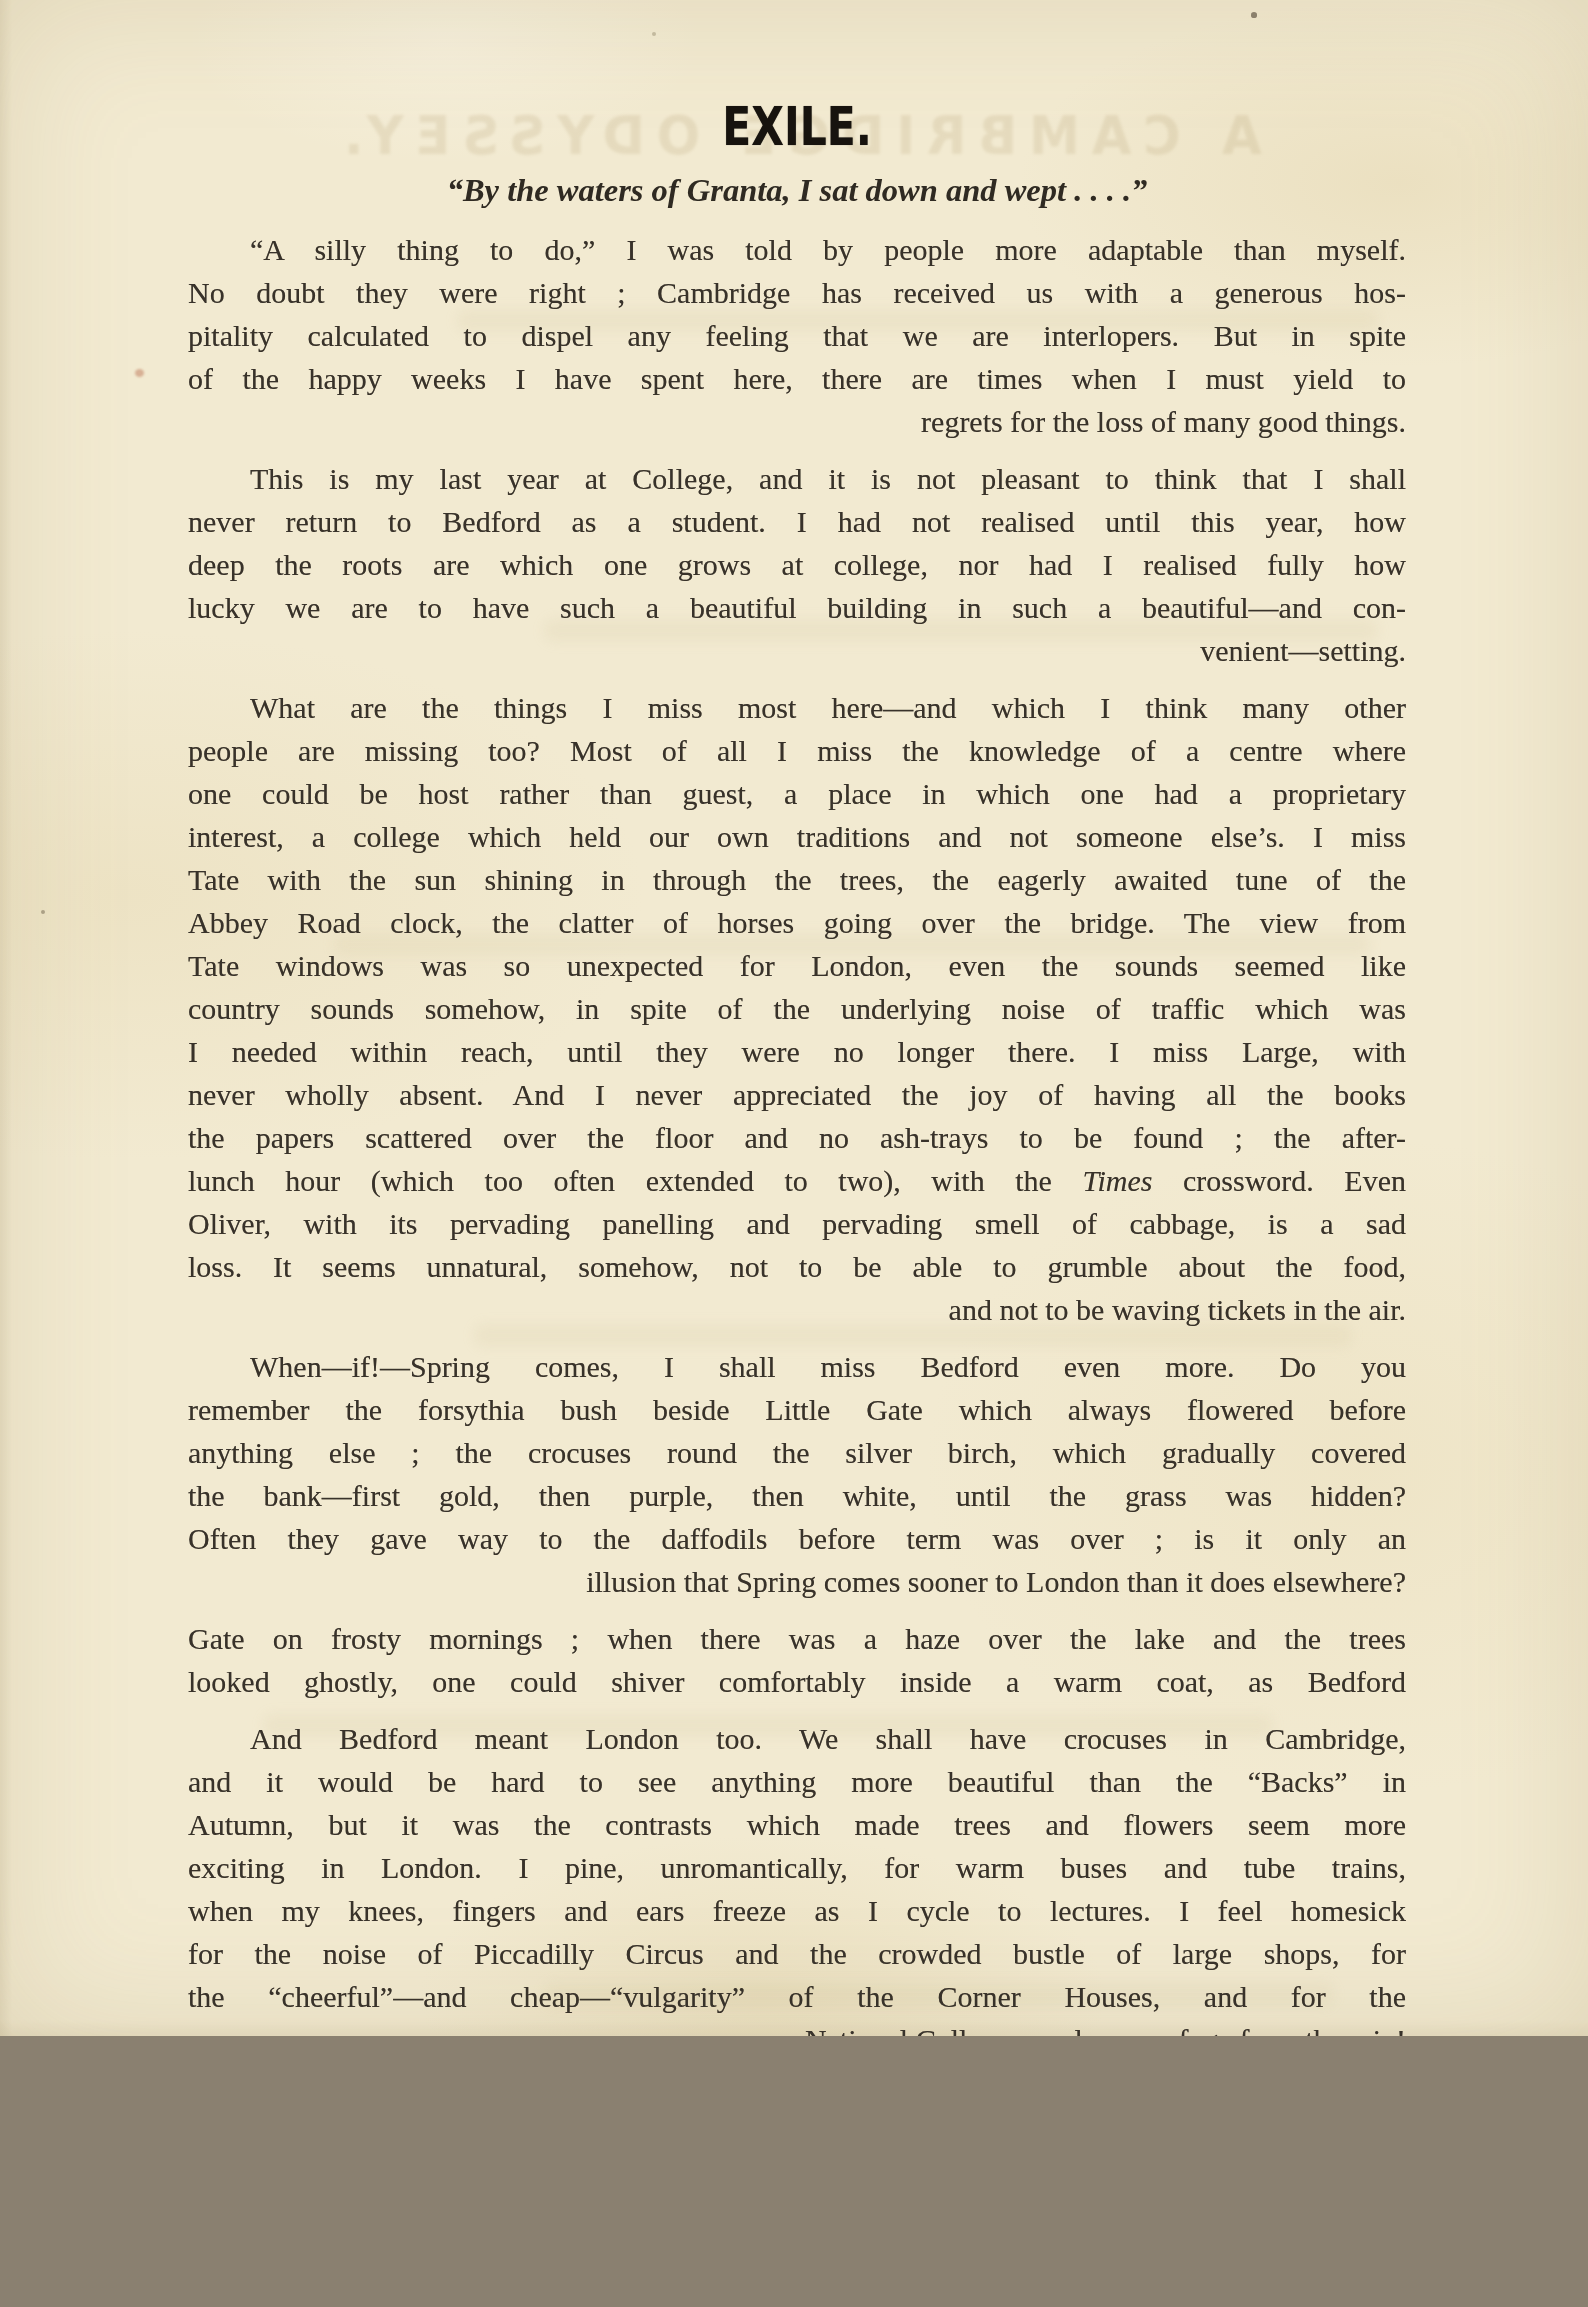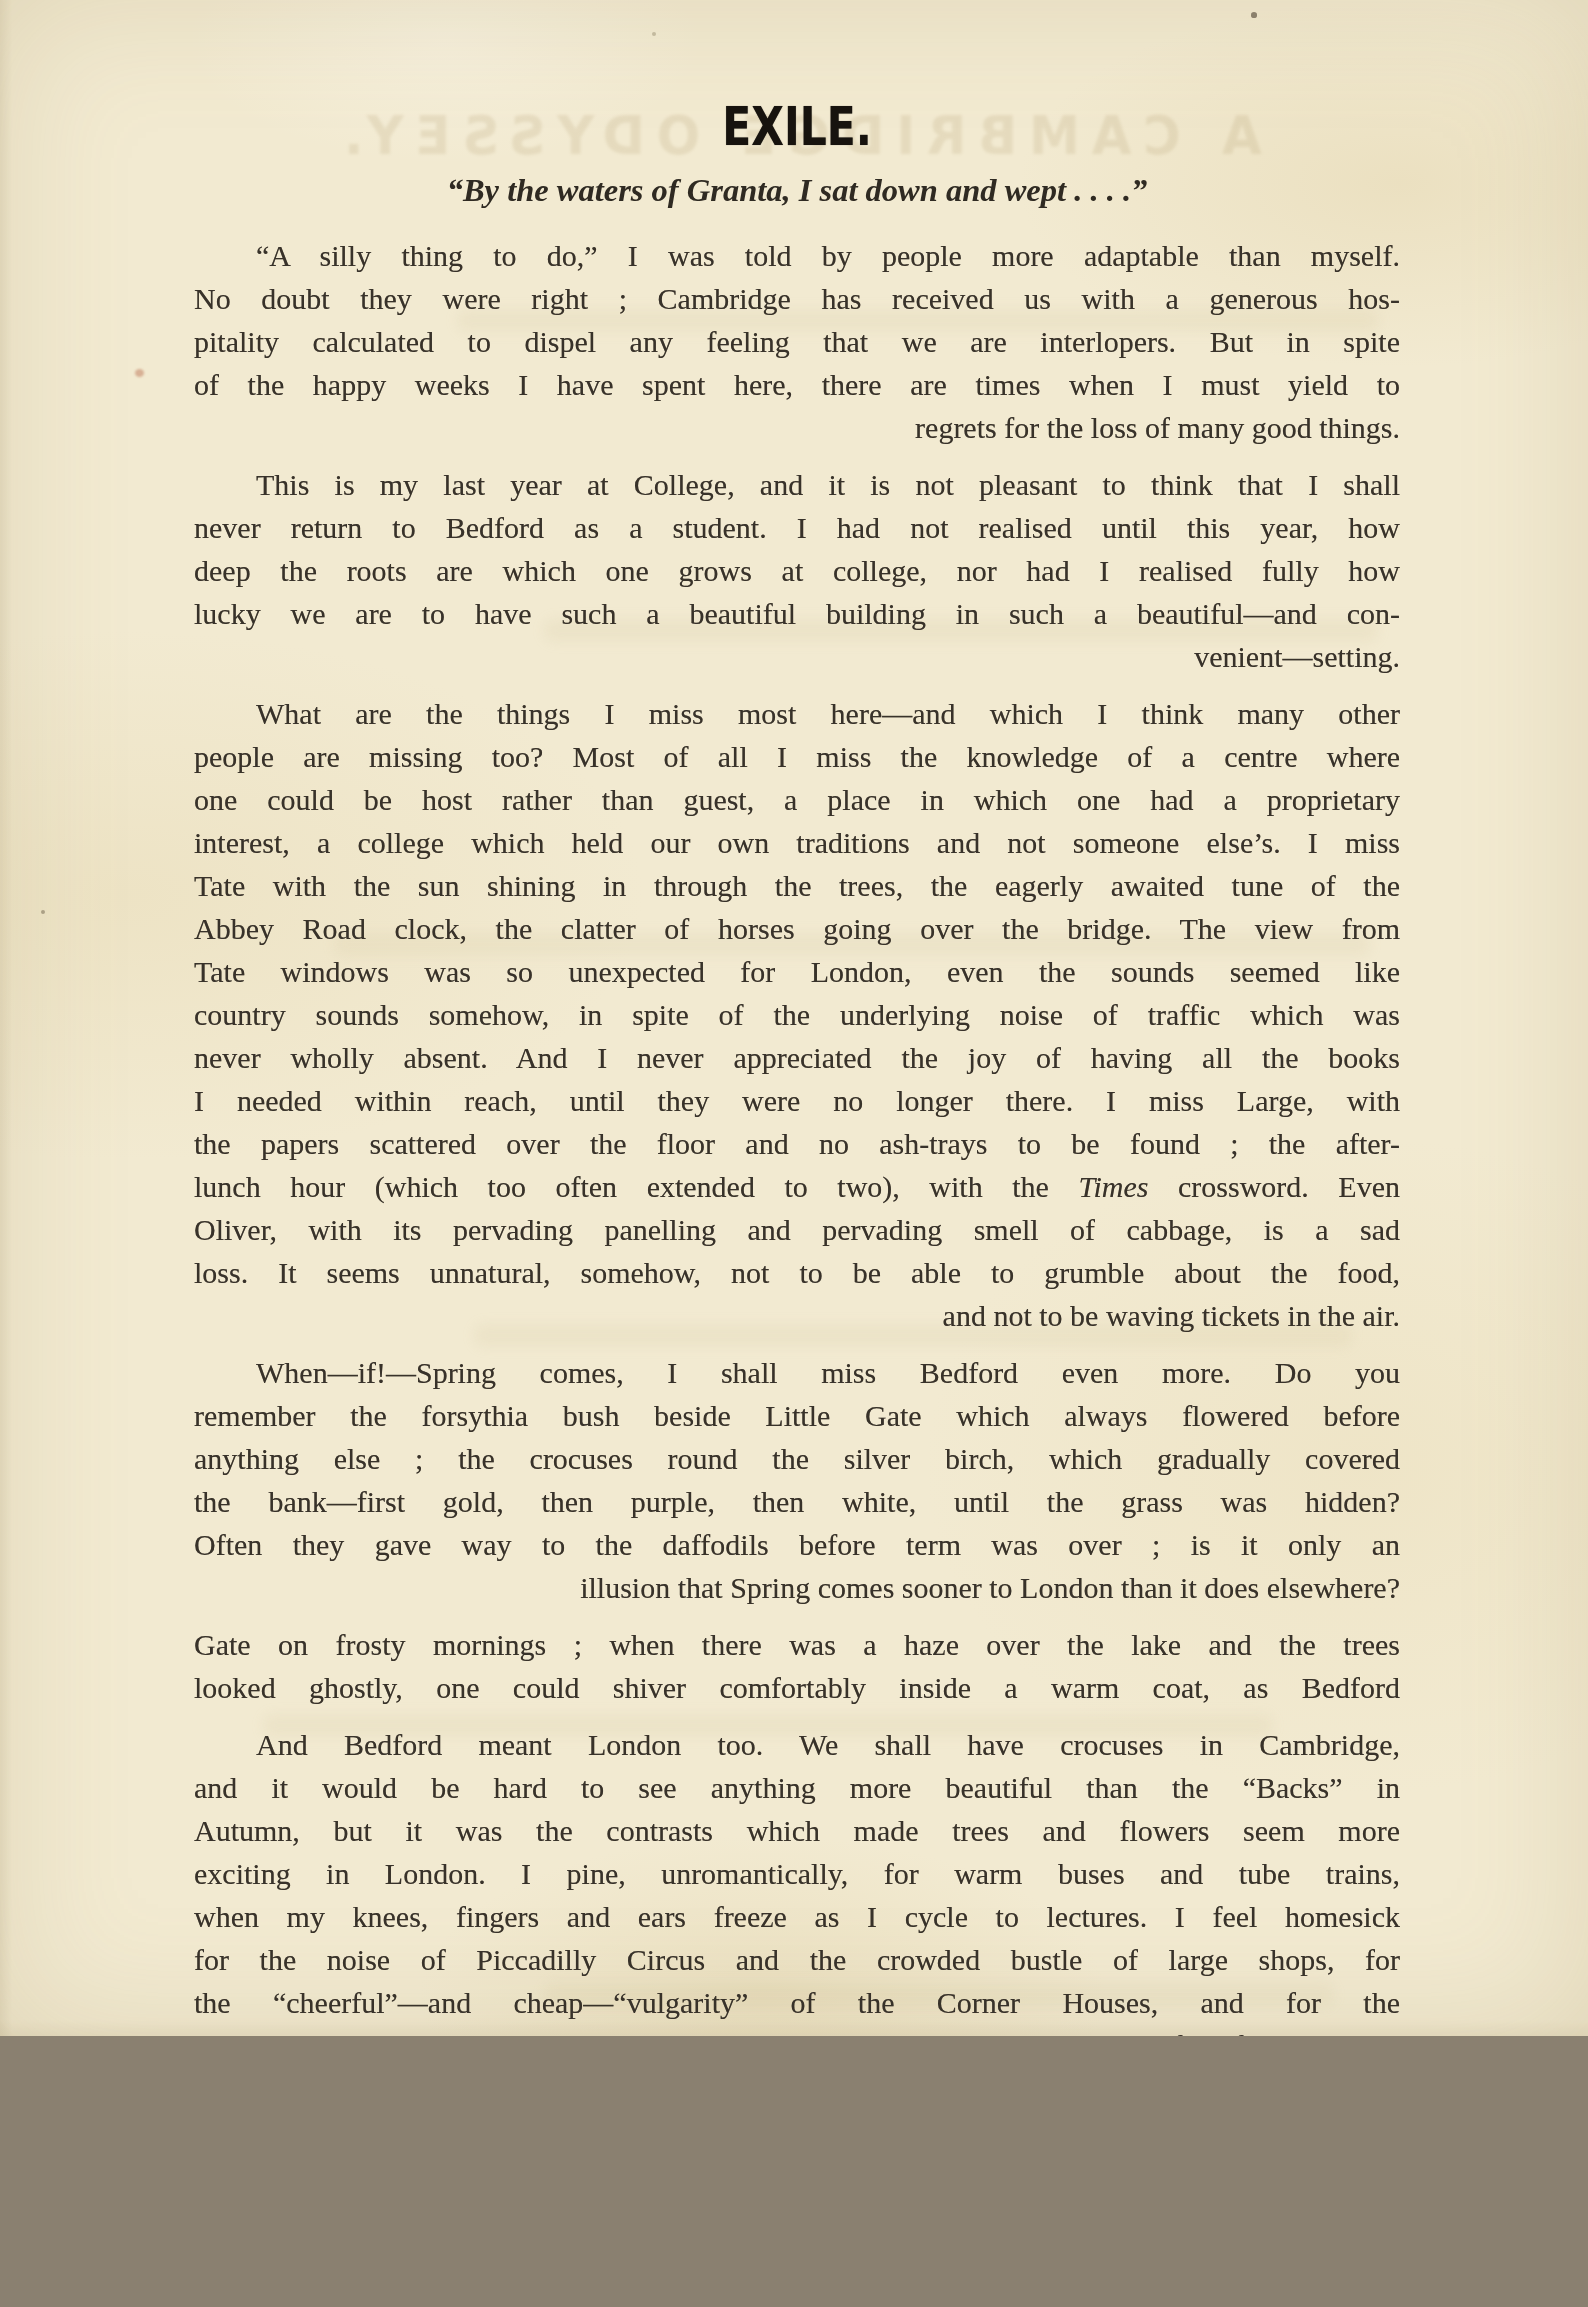--- a/index.html
+++ b/index.html
@@ -76,21 +76,21 @@
   }
 
   .body {
     position: absolute;
     top: 226px; left: 186px; width: 1222px;
     font-size: 30px;
     line-height: 43px;
     text-shadow: 0 0 0.5px rgba(40,32,20,.45);
   }
 
-  .para { margin: 8px; }
+  .para { margin: 2px; }
   .para + .para { margin-top: 14px; }
 
   .line { height: 43px; overflow: hidden; text-align: justify; }
   .line::after { content: ""; display: inline-block; width: 100%; height: 0; }
   .line.first { padding-left: 62px; }
   .line.last { text-align: right; }
   .line.last::after { content: none; }
 
   .line em { font-style: italic; }
 
@@ -140,22 +140,22 @@
       </div>
       <div class="para">
         <div class="line first">What are the things I miss most here—and which I think many other</div>
         <div class="line">people are missing too? Most of all I miss the knowledge of a centre where</div>
         <div class="line">one could be host rather than guest, a place in which one had a proprietary</div>
         <div class="line">interest, a college which held our own traditions and not someone else’s. I miss</div>
         <div class="line">Tate with the sun shining in through the trees, the eagerly awaited tune of the</div>
         <div class="line">Abbey Road clock, the clatter of horses going over the bridge. The view from</div>
         <div class="line">Tate windows was so unexpected for London, even the sounds seemed like</div>
         <div class="line">country sounds somehow, in spite of the underlying noise of traffic which was</div>
+        <div class="line">I needed within reach, until they were no longer there. I miss Large, with</div>
         <div class="line">never wholly absent. And I never appreciated the joy of having all the books</div>
-        <div class="line">I needed within reach, until they were no longer there. I miss Large, with</div>
         <div class="line">the papers scattered over the floor and no ash-trays to be found ; the after-</div>
         <div class="line">lunch hour (which too often extended to two), with the <em>Times</em> crossword. Even</div>
         <div class="line">Oliver, with its pervading panelling and pervading smell of cabbage, is a sad</div>
         <div class="line">loss. It seems unnatural, somehow, not to be able to grumble about the food,</div>
         <div class="line last">and not to be waving tickets in the air.</div>
       </div>
       <div class="para">
         <div class="line first">When—if!—Spring comes, I shall miss Bedford even more. Do you</div>
         <div class="line">remember the forsythia bush beside Little Gate which always flowered before</div>
         <div class="line">anything else ; the crocuses round the silver birch, which gradually covered</div>

